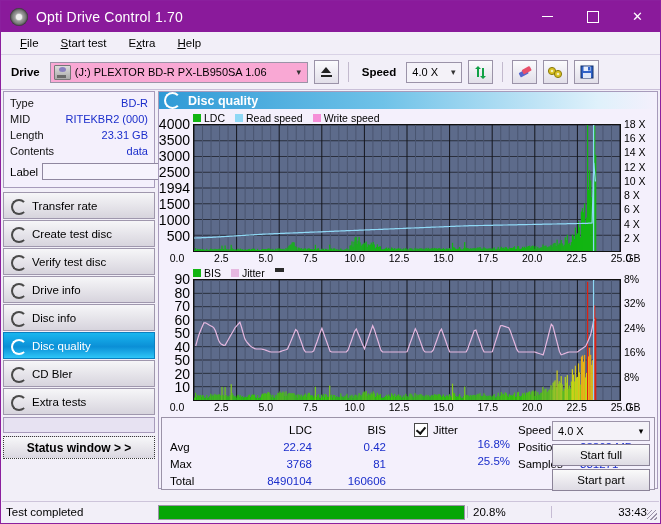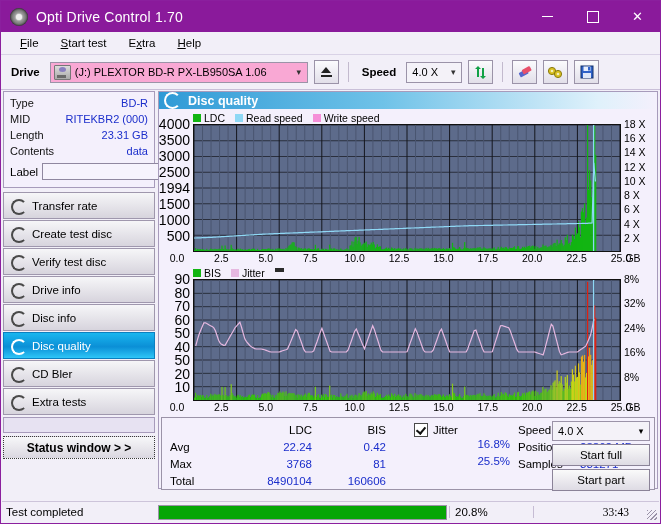--- a/index.html
+++ b/index.html
@@ -135,21 +135,21 @@
   .sel-small{height:20px;border:1px solid #9b93a8;background:#f4f2f8;display:flex;align-items:center;padding-left:5px;font-size:11px;box-sizing:border-box;}
   .act-btn{margin-top:3px;height:22px;border:1px solid #8b8398;background:linear-gradient(#fafafa,#dedbe4);
     display:flex;align-items:center;justify-content:center;font-size:11.5px;box-sizing:border-box;}
   
   .statusbar{position:absolute;left:1px;right:1px;bottom:1px;height:20px;display:flex;align-items:center;
     background:#f2eff8;border-top:1px solid #cdc4da;font-size:11.5px;}
   .sb-text{width:152px;padding-left:4px;}
   .sb-prog{flex:1;height:15px;border:1px solid #9b93a8;background:#fff;margin-right:2px;position:relative;box-sizing:border-box;}
   .sb-fill{position:absolute;left:0;top:0;bottom:0;background:#06a606;}
   .sb-pct{width:78px;border-left:1px solid #c6bcd4;padding-left:5px;}
-  .sb-time{width:95px;border-left:1px solid #c6bcd4;text-align:right;padding-right:30px;font-family:Liberation Serif, serif;}
+  .sb-time{width:95px;border-left:1px solid #c6bcd4;text-align:right;padding-right:12px;}
   .grip{position:absolute;right:2px;bottom:2px;width:10px;height:10px;
     background:repeating-linear-gradient(135deg,#9a92a8 0 1px,transparent 1px 3px);}
 </style>
 </head>
 <body>
 
 <div class="window">
 
   <div class="titlebar">
     <div class="title-icon"></div>

